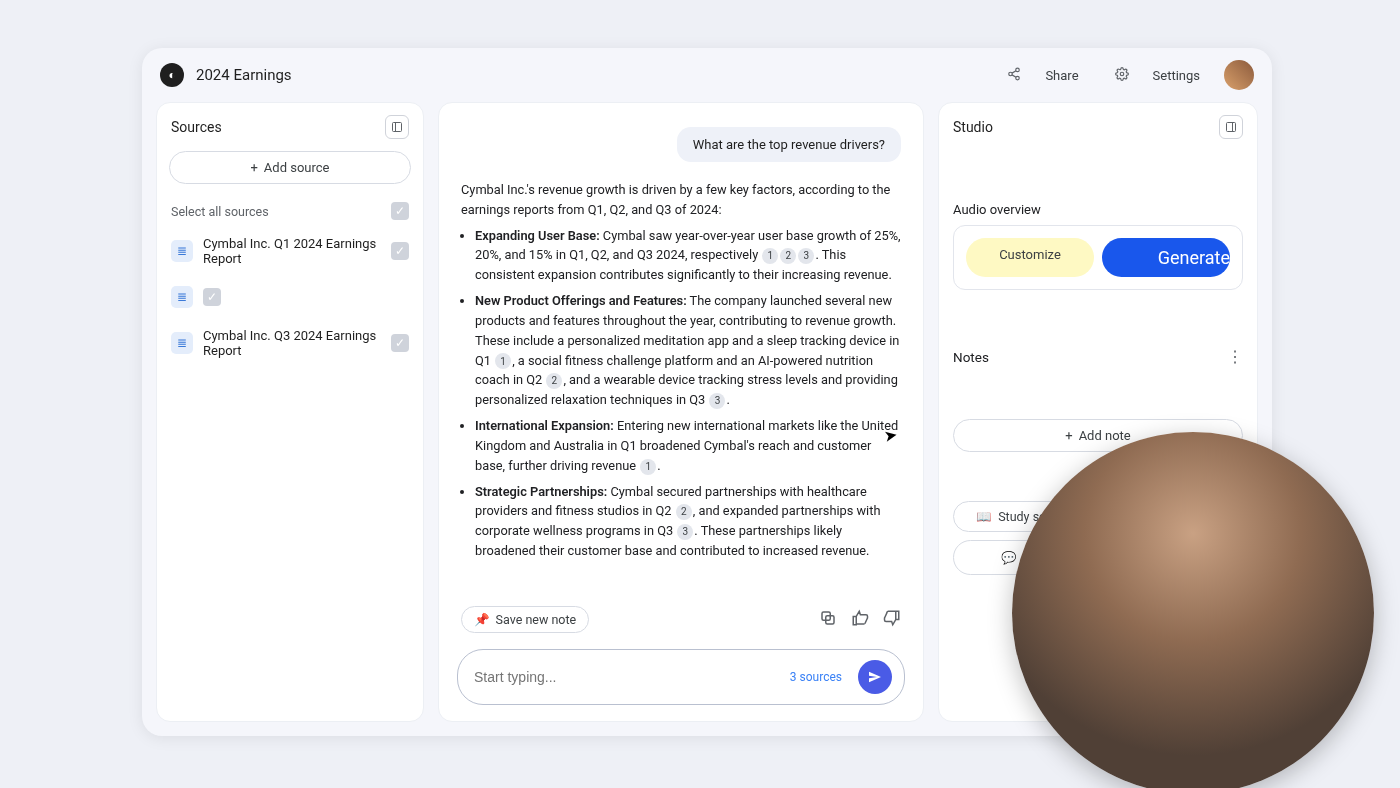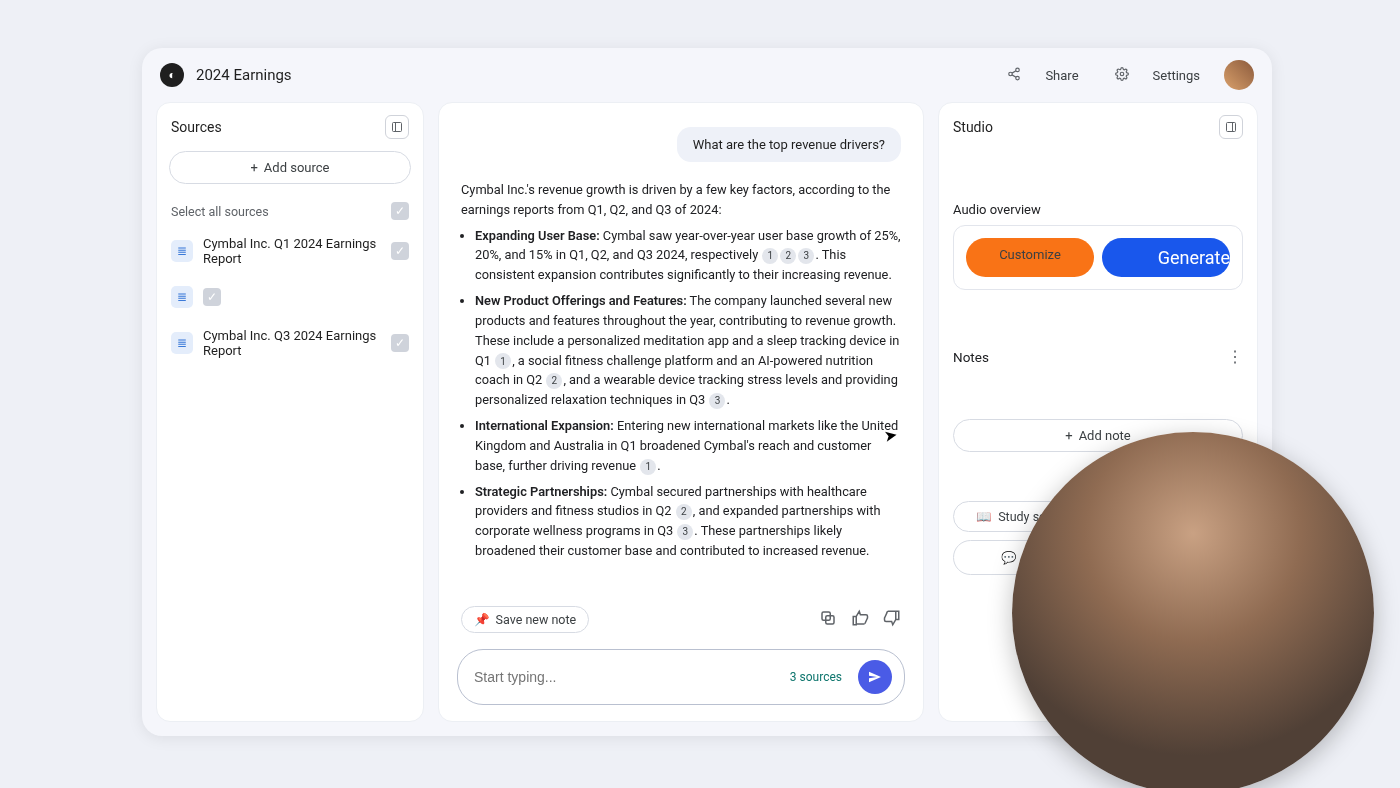--- a/index.html
+++ b/index.html
@@ -117,42 +117,42 @@
   }
   .chat-act-icn { font-size:16px;color:#5f6368;cursor:pointer; }
   .chat-input-wrap { padding:6px 18px 16px 18px; }
   .chat-input {
     border:1.5px solid #b9c0d0;border-radius:26px;padding:10px 12px 10px 16px;
     display:flex;align-items:center;gap:10px;
   }
   .chat-input input {
     flex:1;border:none;outline:none;font-size:14px;color:#555;background:transparent;
   }
-  .src-count { font-size:12px;color:#0f766e;margin-right:6px; }
+  .src-count { font-size:12px;color:#3b82f6;margin-right:6px; }
   .send-btn {
     width:34px;height:34px;border-radius:50%;background:#4a5be6;
     display:flex;align-items:center;justify-content:center;color:#fff;
     cursor:pointer;
   }
   
   .studio-section { padding:10px 14px; }
   .studio-sub { font-size:13px;color:#202124;margin-bottom:8px; }
   .audio-card {
     border:1px solid #e2e5ec;border-radius:12px;padding:12px;
   }
   .audio-row { display:flex;align-items:center;gap:10px;margin-bottom:10px; }
   .audio-ic {
     width:30px;height:38px;border-radius:6px;background:#f1f3f7;
     display:flex;align-items:center;justify-content:center;color:#5f6368;
   }
   .audio-title { font-size:12.5px;font-weight:600;color:#202124; }
   .audio-sub-t { font-size:11.5px;color:#5f6368; }
   .audio-btns { display:flex;gap:8px; }
   .btn-light {
-    flex:1;background:#f97316;border-radius:20px;padding:9px 0;
+    flex:1;background:#fef9c3;border-radius:20px;padding:9px 0;
     text-align:center;font-size:13px;color:#3c4043;cursor:pointer;
   }
   .btn-blue {
     flex:1;background:#1957ec;border-radius:20px;padding:9px 0;
     text-align:right;font-size:18px;color:#fff;cursor:pointer;
   }
   .notes-head {
     display:flex;align-items:center;justify-content:space-between;
     padding:6px 14px 4px 14px;font-size:13.5px;color:#202124;
   }

